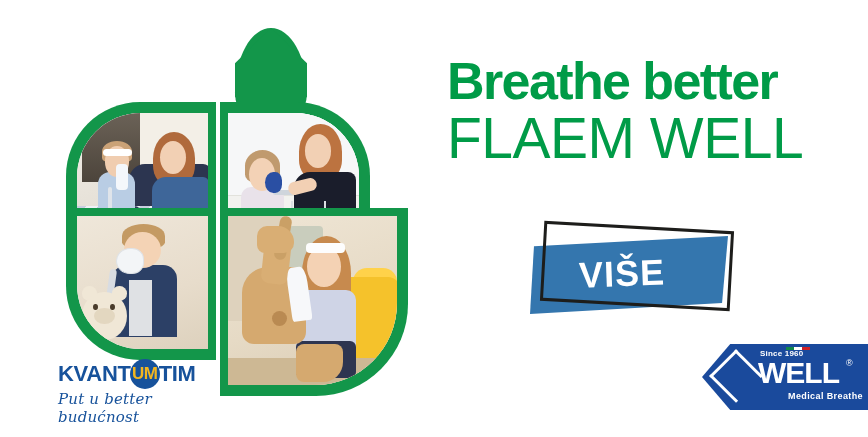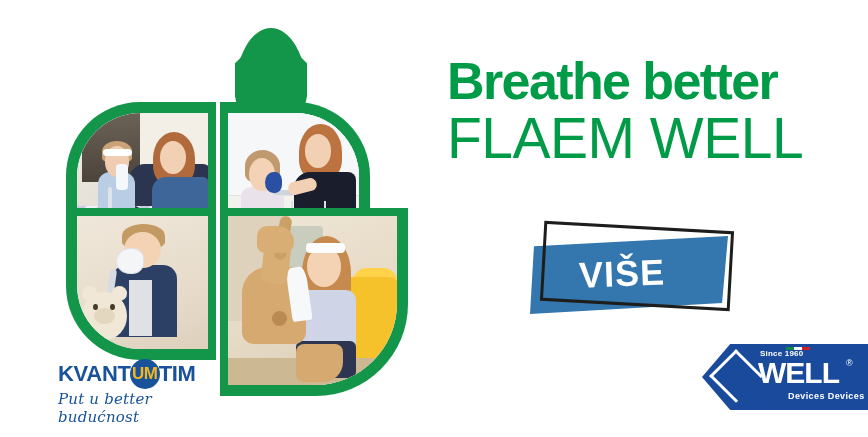--- a/index.html
+++ b/index.html
@@ -326,16 +326,16 @@
     <div class="flaem-chev"></div>
     <div class="since">
       <div class="since-flag"></div>
       <div class="since-txt">
         <span>Since</span>
         <span>1960</span>
       </div>
     </div>
     <div class="flaem-name">WELL</div>
     <div class="flaem-reg">®</div>
-    <div class="flaem-sub">Devices Devices</div>
+    <div class="flaem-sub">Medical Breathe</div>
   </div>
 
 </div>
 
 </body></html>

